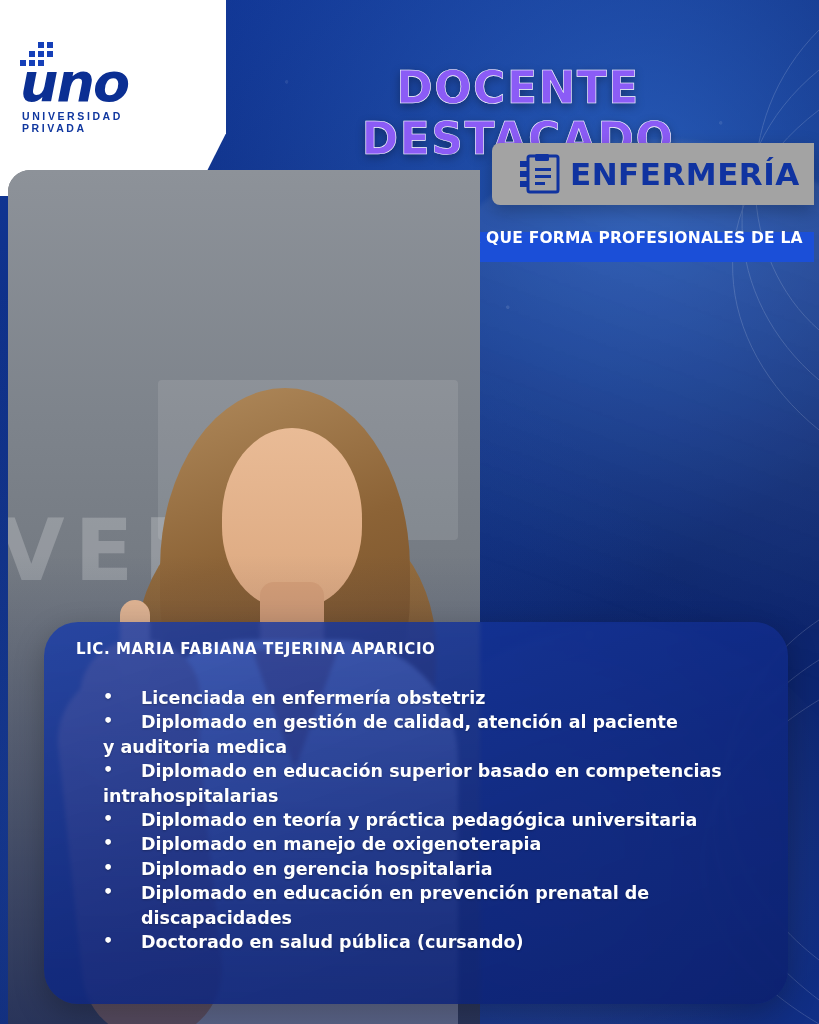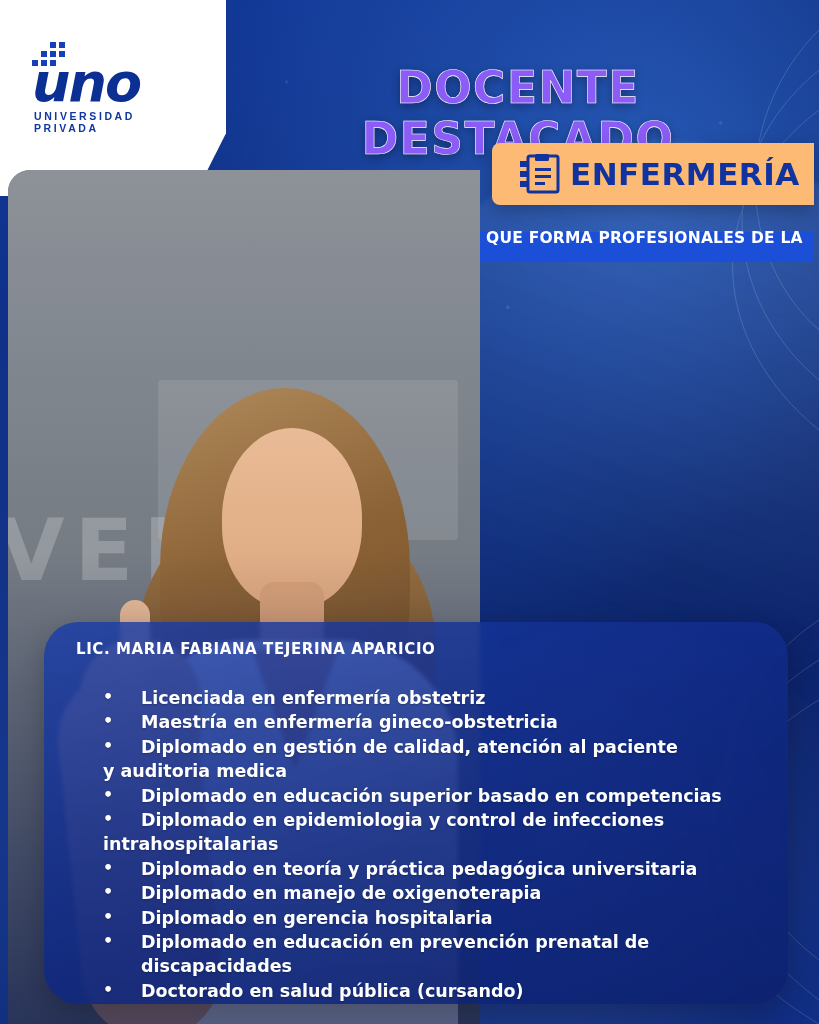--- a/index.html
+++ b/index.html
@@ -69,21 +69,21 @@
     position: absolute;
     left: 0; top: 0;
     width: 226px; height: 196px;
     background: #ffffff;
     clip-path: polygon(0 0, 100% 0, 100% 68%, 86% 100%, 0 100%);
   }
 
   
   .logo {
     position: absolute;
-    left: 26px;
+    left: 14px;
     top: 36px;
     width: 178px;
     height: 86px;
   }
   .logo-dots {
     position: absolute;
     left: 6px; top: 2px;
     width: 40px; height: 34px;
   }
   .logo-uno {
@@ -124,21 +124,21 @@
     -webkit-text-stroke: 0.6px #ffffff;
   }
 
   
   .career-pill {
     position: absolute;
     left: 492px;
     top: 143px;
     width: 322px;
     height: 62px;
-    background: #fdba74;
+    background: #a3a3a3;
     border-radius: 8px 0 0 8px;
     display: flex;
     align-items: center;
     box-shadow: 0 6px 18px rgba(0,0,0,0.25);
   }
   .career-icon {
     margin-left: 24px;
     width: 46px;
     height: 40px;
     flex: none;
@@ -405,25 +405,23 @@
     <div class="person-finger"></div>
     <div class="photo-shadow"></div>
   </div>
 
   <div class="info-panel"></div>
 
   <div class="teacher-name">LIC. MARIA FABIANA TEJERINA APARICIO</div>
 
   <ul class="cred-list" id="cred-list">
       <li class="cred-item">Licenciada en enfermería obstetriz</li>
-      <li class="cred-item">Maestría en enfermería gineco-obstetricia</li>
       <li class="cred-item">Diplomado en gestión de calidad, atención al paciente</li>
       <li class="cred-item cont">y auditoria medica</li>
       <li class="cred-item">Diplomado en educación superior basado en competencias</li>
-      <li class="cred-item">Diplomado en epidemiologia y control de infecciones</li>
       <li class="cred-item cont">intrahospitalarias</li>
       <li class="cred-item">Diplomado en teoría y práctica pedagógica universitaria</li>
       <li class="cred-item">Diplomado en manejo de oxigenoterapia</li>
       <li class="cred-item">Diplomado en gerencia hospitalaria</li>
       <li class="cred-item">Diplomado en educación en prevención prenatal de discapacidades</li>
       <li class="cred-item">Doctorado en salud pública (cursando)</li>
     </ul>
 
 </div>
 

